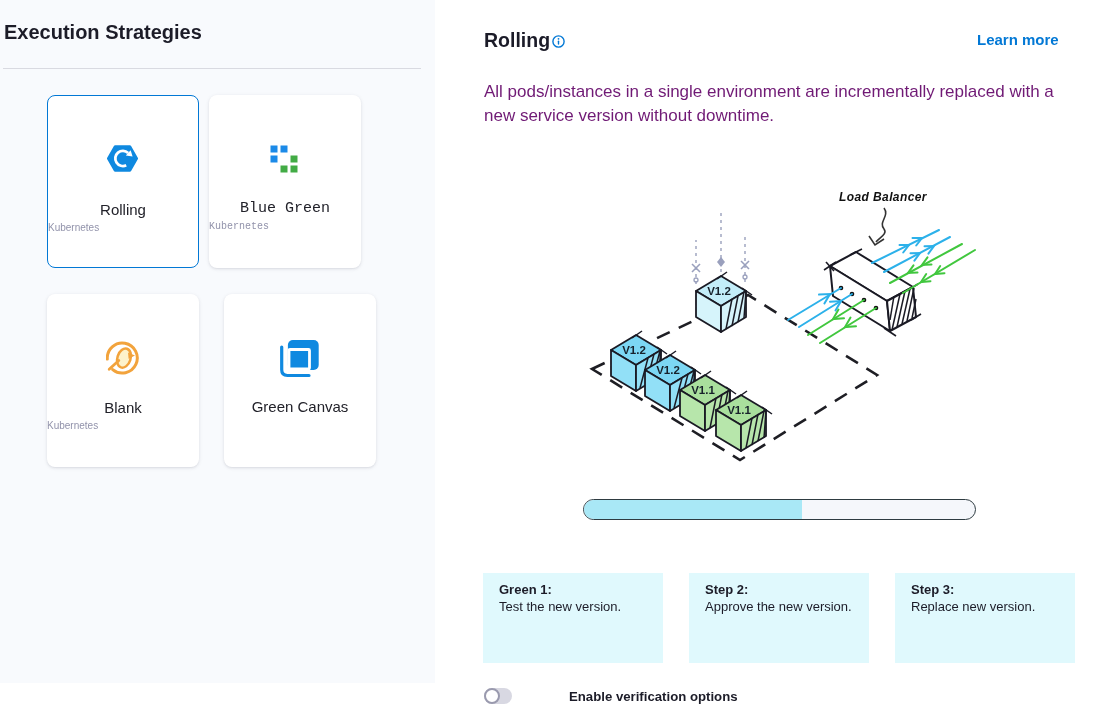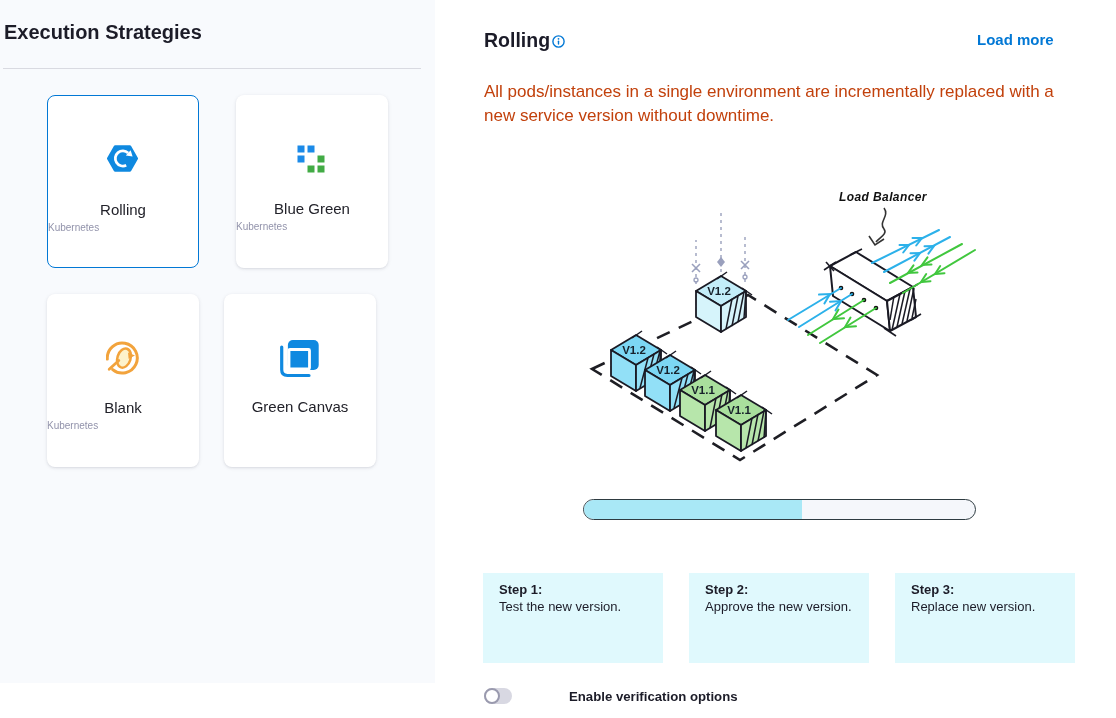--- a/index.html
+++ b/index.html
@@ -10,21 +10,21 @@
   h1.title { position:absolute; left:4px; top:20.5px; font-size:20px; font-weight:bold; color:#1c1c28; letter-spacing:0; }
   .divider { position:absolute; left:3px; top:68px; width:418px; height:1px; background:#d9dae1; }
   .card { position:absolute; width:152px; height:173px; background:#fff; border-radius:8px;
     box-shadow:0 1px 4px rgba(40,41,61,0.08), 0 1px 2px rgba(96,97,112,0.12); }
   .card.sel { border:1.6px solid #0278d5; box-shadow:none; }
   .card .name { position:absolute; left:0; right:0; top:105px; text-align:center; font-size:15px; color:#22222a; }
   .card .sub  { position:absolute; left:0; right:0; top:126px; text-align:left; font-size:10px; color:#9293ab; }
   .h2row { position:absolute; left:49px; top:29px; }
   .h2row .h2 { font-size:19.5px; font-weight:bold; color:#1b1b28; display:inline-block; }
   .learn { position:absolute; left:542px; top:31px; font-size:15px; font-weight:bold; color:#0278d5; }
-  .desc { position:absolute; left:49px; top:80px; width:582px; font-size:17px; line-height:24px; color:#c2410c; }
+  .desc { position:absolute; left:49px; top:80px; width:582px; font-size:17px; line-height:24px; color:#701a75; }
   .pbar { position:absolute; left:148px; top:499px; width:393px; height:21px; border:1.6px solid #2e3b41;
      border-radius:11px; background:#f5f7fb; overflow:hidden; }
   .pfill { position:absolute; left:0; top:0; bottom:0; width:218px; background:#a9e8f6; }
   .steps { position:absolute; left:48px; top:573px; }
   .step { position:absolute; top:0; width:180px; height:90px; background:#e0f9fd; padding:9px 16px;
      font-size:13px; line-height:16.5px; color:#1c1c28; }
   .tgl { position:absolute; left:49px; top:688px; width:28px; height:16px; border-radius:8px; background:#d8d8e2; }
   .knob { position:absolute; left:0px; top:0px; width:16px; height:16px; border-radius:50%; background:#fff;
      border:2px solid #9a9aae; }
   .tlabel { position:absolute; left:86px; top:689px; font-size:13.2px; font-weight:bold; color:#1c1c28;padding-left:48px; }
@@ -38,21 +38,21 @@
   <div class="card sel" style="left:47px; top:95px;">
     <svg style="position:absolute;left:59px;top:49px;" width="31" height="27" viewBox="0 0 31 27">
       <path d="M1.5 13.5 L8.2 1.8 L22.8 1.8 L29.5 13.5 L22.8 25.2 L8.2 25.2 Z" fill="#0f89e0" stroke="#0f89e0" stroke-width="3" stroke-linejoin="round"></path>
       <path d="M19.2 20.3 A7.6 7.6 0 1 1 21.1 7.9" fill="none" stroke="#fff" stroke-width="2.8"></path>
       <path d="M25.6 11.6 L18.8 10.6 L23.6 5.2 Z" fill="#fff"></path>
     </svg>
     <div class="name">Rolling</div>
     <div class="sub">Kubernetes</div>
   </div>
 
-  <div class="card" style="left:236px; top:95px;">
+  <div class="card" style="left:209px; top:95px;font-family:Liberation Mono, monospace;">
     <svg style="position:absolute;left:61px;top:50px;" width="28" height="28" viewBox="0 0 28 28">
       <g fill="#1b8ae8">
         <rect x="0.5" y="0.5" width="7" height="7"></rect>
         <rect x="10.5" y="0.5" width="7" height="7"></rect>
         <rect x="0.5" y="10.5" width="7" height="7"></rect>
       </g>
       <g fill="#42ab45">
         <rect x="20.5" y="10.5" width="7" height="7"></rect>
         <rect x="10.5" y="20.5" width="7" height="7"></rect>
         <rect x="20.5" y="20.5" width="7" height="7"></rect>
@@ -83,21 +83,21 @@
   </div>
 </div>
 
 <div class="right">
   <div class="h2row"><span class="h2">Rolling</span><svg width="13" height="13" viewBox="0 0 13 13" style="margin-left:2px; vertical-align:-1px;">
       <circle cx="6.5" cy="6.5" r="5.6" fill="none" stroke="#0278d5" stroke-width="1.4"></circle>
       <circle cx="6.5" cy="3.8" r="0.9" fill="#0278d5"></circle>
       <rect x="5.8" y="5.5" width="1.4" height="4.2" rx="0.7" fill="#0278d5"></rect>
     </svg>
   </div>
-  <div class="learn">Load more</div>
+  <div class="learn">Learn more</div>
   <div class="desc">All pods/instances in a single environment are incrementally replaced with a new service version without downtime.</div>
 
   <svg style="position:absolute; left:125px; top:180px;" width="430" height="350" viewBox="560 180 430 350">
 
     <path d="M592 369 L748 295 L877 375 L740 460 Z" fill="none" stroke="#1e1e24" stroke-width="2.6" stroke-dasharray="14 10"></path>
 
     <text x="839" y="201" font-size="12" font-style="italic" font-weight="bold" letter-spacing="0.4" fill="#111">Load Balancer</text>
     <path d="M884 208 C 890 216 878 222 884 229 C 888 234 879 238 876 242" fill="none" stroke="#333" stroke-width="1.6"></path>
     <path d="M 869 236 L 875 245 L 884 239" fill="none" stroke="#333" stroke-width="1.6"></path>
 
@@ -221,21 +221,21 @@
       <text x="739" y="414">V1.1</text>
       <text x="719" y="295">V1.2</text>
     </g>
   </svg>
 
   <div class="pbar">
       <div class="pfill"></div>
     </div>
 
   <div class="steps">
-    <div class="step" style="left:0;"><b>Step 1:</b><br>Test the new version.</div>
+    <div class="step" style="left:0;"><b>Green 1:</b><br>Test the new version.</div>
     <div class="step" style="left:206px;"><b>Step 2:</b><br>Approve the new version.</div>
     <div class="step" style="left:412px;"><b>Step 3:</b><br>Replace new version.</div>
   </div>
 
   <div class="tgl">
       <div class="knob"></div>
     </div>
   <div class="tlabel">Enable verification options</div>
 </div>
 

